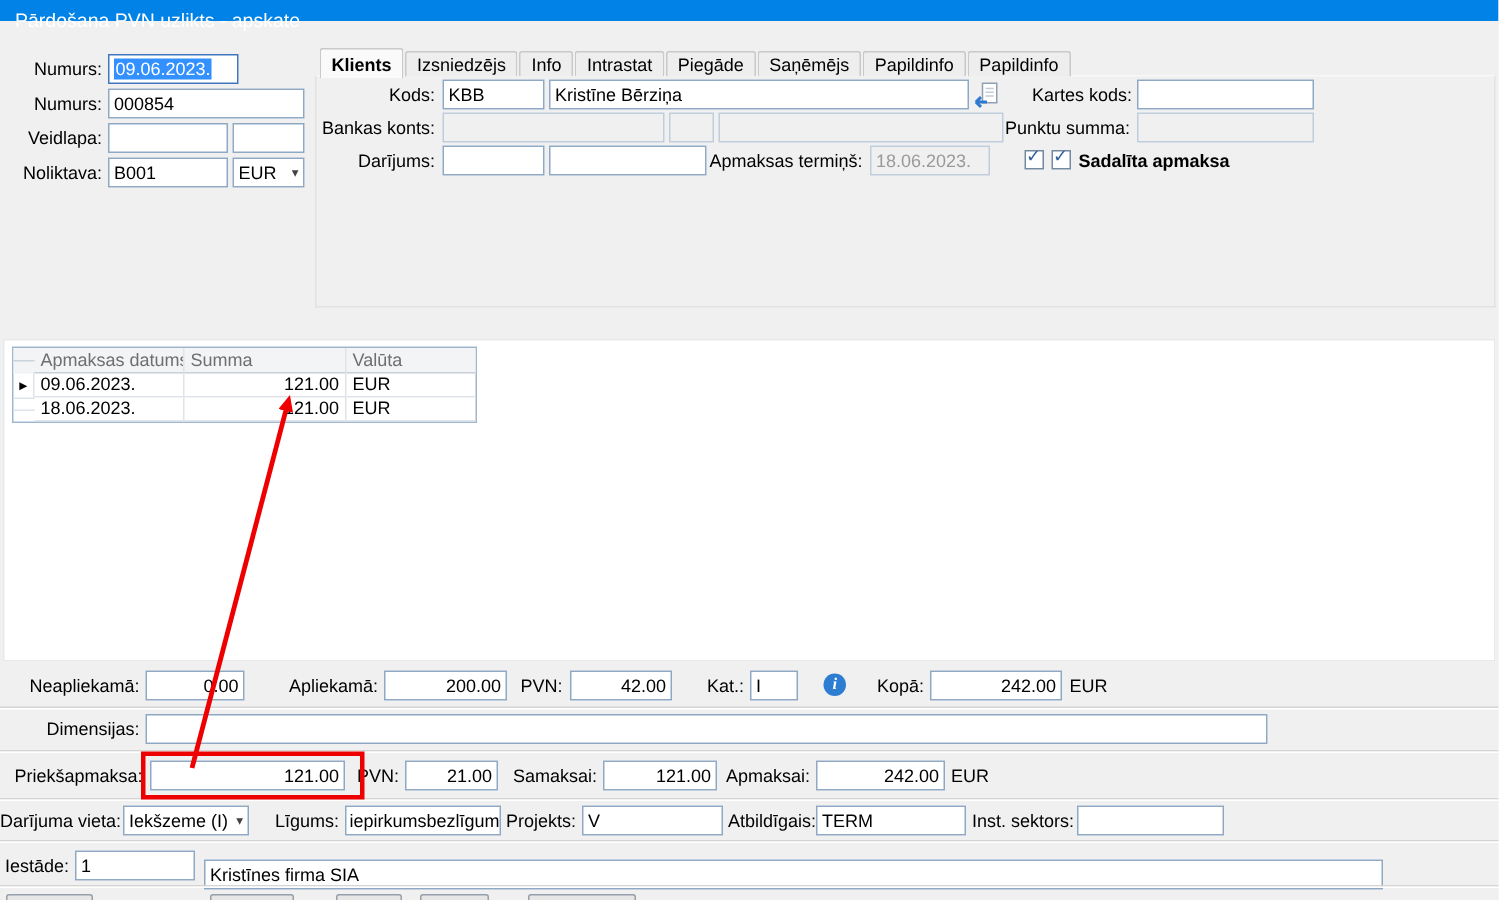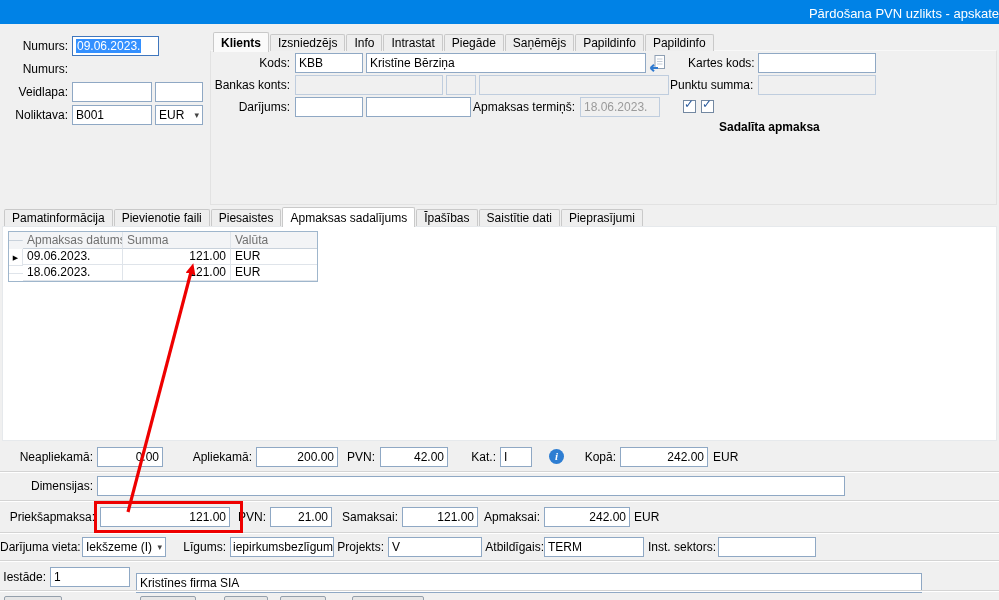--- a/index.html
+++ b/index.html
@@ -1,22 +1,22 @@
 <!DOCTYPE html>
 <html><head>
 <meta charset="utf-8">
 <style>
   html,body{margin:0;padding:0;}
   .screen{position:relative;width:999px;height:600px;background:#f0f0f0;overflow:hidden;
           font-family:"Liberation Sans",sans-serif;font-size:12px;color:#000;}
-  .titlebar{position:absolute;left:0;top:0;width:999px;height:24px;background:#0082e6;text-align:right;}
+  .titlebar{position:absolute;left:0;top:0;width:999px;height:14px;background:#0082e6;}
   .titlebar span{display:block;padding-left:10px;line-height:28px;color:#fff;font-size:13px;}
   .lbl{position:absolute;height:20px;line-height:20px;text-align:right;white-space:nowrap;}
   .lbl-l{position:absolute;height:20px;line-height:20px;text-align:left;white-space:nowrap;}
-  .b{font-weight:bold;margin-top:20px;}
+  .b{font-weight:bold;}
   .tb{position:absolute;height:20px;box-sizing:border-box;background:#fff;border:1px solid #8fa8c4;
       padding:0 3px;line-height:18px;white-space:nowrap;overflow:hidden;}
   .tb.dis{background:#f0f0f0;border-color:#bfcdde;color:#9a9a9a;}
   .tb.num{text-align:right;}
   .tb.focus{border-color:#3f76bd;}
   .sel-text{background:#3390ff;color:#fff;padding:0 1px;}
   .dd{padding-right:14px;}
   .chev{position:absolute;right:3px;top:0;line-height:18px;font-size:9px;color:#444;}
   .cb{position:absolute;width:13px;height:13px;box-sizing:border-box;background:#fff;border:1px solid #7388a1;}
   .chk{position:absolute;left:0;top:-4px;font-size:12px;color:#2e5d9e;}
@@ -59,20 +59,21 @@
 <div class="screen">
 
   <div class="titlebar">
     <span>Pārdošana PVN uzlikts - apskate</span>
   </div>
 
   <div class="lbl" style="left:0;top:36px;width:68px">Numurs:</div>
   <div class="tb focus" style="left:72px;top:36px;width:87px"><span class="sel-text">09.06.2023.</span></div>
 
   <div class="lbl" style="left:0;top:59px;width:68px">Numurs:</div>
+  <div class="tb" style="left:72px;top:59px;width:131px">000854</div>
 
   <div class="lbl" style="left:0;top:82px;width:68px">Veidlapa:</div>
   <div class="tb" style="left:72px;top:82px;width:80px"></div>
   <div class="tb" style="left:155px;top:82px;width:48px"></div>
 
   <div class="lbl" style="left:0;top:105px;width:68px">Noliktava:</div>
   <div class="tb" style="left:72px;top:105px;width:80px">B001</div>
   <div class="tb dd" style="left:155px;top:105px;width:48px">
     <span>EUR</span>
     <span class="chev">▾</span>
@@ -116,29 +117,20 @@
   <div class="lbl" style="left:468px;top:97px;width:107px">Apmaksas termiņš:</div>
   <div class="tb dis" style="left:580px;top:97px;width:80px">18.06.2023.</div>
   <div class="cb" style="left:683px;top:100px">
       <span class="chk">✓</span>
     </div>
   <div class="cb" style="left:701px;top:100px">
       <span class="chk">✓</span>
     </div>
   <div class="lbl-l b" style="left:719px;top:97px">Sadalīta apmaksa</div>
 
-  <div class="tabbar detail-tabs" style="left:4px;top:207px">
-    <div class="tab">Pamatinformācija</div>
-    <div class="tab">Pievienotie faili</div>
-    <div class="tab">Piesaistes</div>
-    <div class="tab active">Apmaksas sadalījums</div>
-    <div class="tab">Īpašības</div>
-    <div class="tab">Saistītie dati</div>
-    <div class="tab">Pieprasījumi</div>
-  </div>
   <div class="white-area"></div>
 
   <div class="grid">
     <div class="grid-row grid-head">
       <div class="gc sel"></div>
       <div class="gc c-date">Apmaksas datums</div>
       <div class="gc c-sum">Summa</div>
       <div class="gc c-cur">Valūta</div>
     </div>
     <div class="grid-row">

